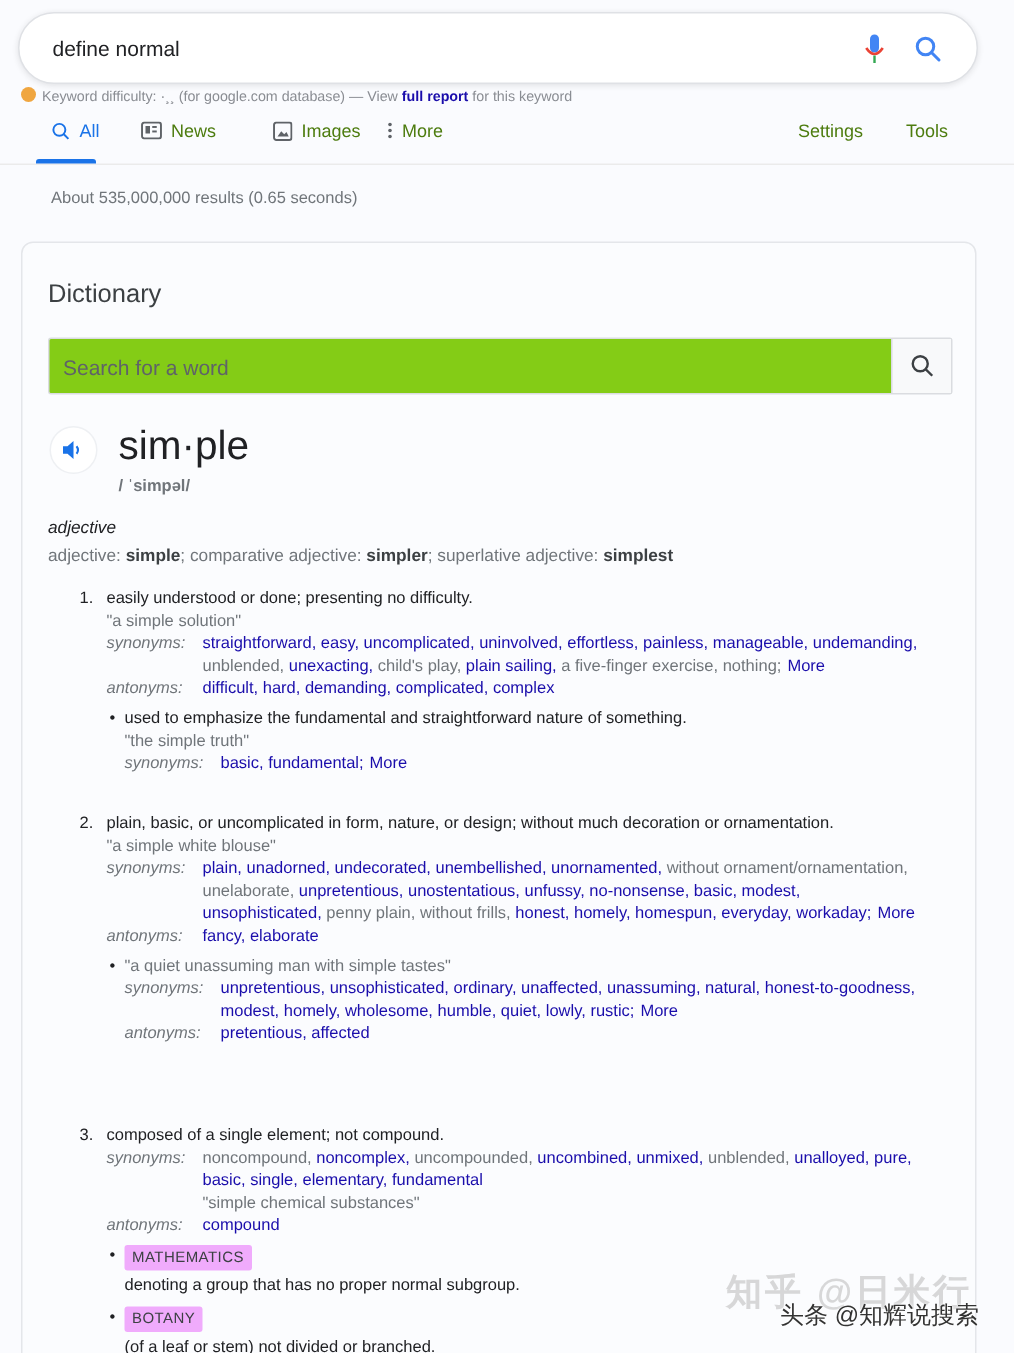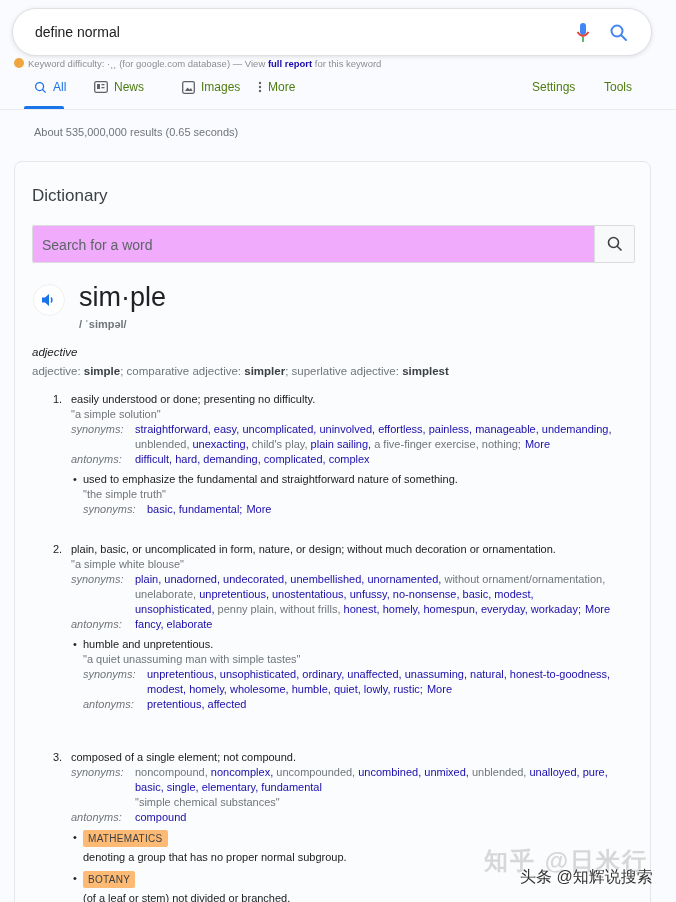--- a/index.html
+++ b/index.html
@@ -27,21 +27,21 @@
 
   .stats { position: absolute; left: 34px; top: 126px; font-size: 11px; color: #70757a; }
 
   .card {
     position: absolute; left: 14px; top: 161px; width: 637px; height: 760px;
     background: #fbfcfe; border: 1px solid #e4e6ea; border-radius: 8px;
   }
   .card-title { position: absolute; left: 17px; top: 24px; font-size: 17px; color: #3c4043; }
   .word-search {
     position: absolute; left: 17px; top: 63px; width: 603px; height: 38px;
-    border: 1px solid #dadce0; background: #f0abfc; border-radius: 2px;
+    border: 1px solid #dadce0; background: #84cc16; border-radius: 2px;
   }
   .word-search .ph { position: absolute; left: 9px; top: 11px; font-size: 14px; color: #5f6368; }
   .word-search .btn { position: absolute; right: 0; top: 0; width: 40px; height: 36px; border-left: 1px solid #dadce0; background: #f8f9fa; display: flex; align-items: center; justify-content: center; }
 
   .speaker { position: absolute; left: 18px; top: 122px; width: 32px; height: 32px; border-radius: 50%; background: #fff; border: 1px solid #eef0f3; display: flex; align-items: center; justify-content: center; }
   .headword { position: absolute; left: 64px; top: 120px; font-size: 27px; color: #202124; }
   .phonetic { position: absolute; left: 64px; top: 156px; font-size: 11px; color: #70757a; font-weight: bold; }
 
   .pos { position: absolute; left: 17px; top: 184px; font-size: 11.5px; font-style: italic; color: #202124; }
   .forms { position: absolute; left: 17px; top: 203px; font-size: 11.5px; color: #70757a; white-space: nowrap; }
@@ -50,21 +50,21 @@
   .sense { position: absolute; font-size: 11px; line-height: 15px; color: #202124; }
   .num { position: absolute; left: -18px; top: 0; }
   .ex { color: #70757a; }
   .lab { color: #70757a; font-style: italic; }
   .syn-row { display: flex; }
   .syn-row .lab { flex: 0 0 auto; width: 64px; padding-left: 0; }
   .syn-list { flex: 1; color: #70757a; }
   .syn-list .s { color: #1a0dab; }
   .syn-list .more { color: #1a0dab; margin-left: 4px; }
   .bullet { position: absolute; left: -10px; top: 0; }
-  .domain-tag { display: inline-block; background: #fdba74; color: #3c4043; font-size: 10px; padding: 1px 5px; border-radius: 2px; letter-spacing: 0.3px; }
+  .domain-tag { display: inline-block; background: #f0abfc; color: #3c4043; font-size: 10px; padding: 1px 5px; border-radius: 2px; letter-spacing: 0.3px; }
 
   .wm1 { position: absolute; left: 484px; top: 845px; font-size: 24px; color: rgba(200,200,200,0.7); letter-spacing: 2px; font-weight: bold; }
   .wm2 { position: absolute; left: 520px; top: 867px; font-size: 16px; color: #333; text-shadow: 0 0 2px #fff, 0 0 2px #fff; }
 </style>
 </head>
 <body>
 
 <div class="searchbar">
   <span class="query">define normal</span>
   <svg class="mic" viewBox="0 0 16 24">
@@ -182,21 +182,20 @@
     <div class="syn-row">
       <span class="lab">synonyms:</span>
       <span class="syn-list"><span class="s">plain, unadorned, undecorated, unembellished, unornamented,</span><span> without ornament/ornamentation, unelaborate, </span><span class="s">unpretentious, unostentatious, unfussy, no-nonsense, basic, modest, unsophisticated,</span><span> penny plain, without frills, </span><span class="s">honest, homely, homespun, everyday, workaday;</span><span class="more">More</span></span>
     </div>
     <div class="syn-row">
       <span class="lab">antonyms:</span>
       <span class="syn-list"><span class="s">fancy, elaborate</span></span>
     </div>
     <div style="position:relative; margin-left:12px; margin-top:5px;">
       <span class="bullet">•</span>
-      <div>humble and unpretentious.</div>
       <div class="ex">"a quiet unassuming man with simple tastes"</div>
       <div class="syn-row">
         <span class="lab">synonyms:</span>
         <span class="syn-list"><span class="s">unpretentious, unsophisticated, ordinary, unaffected, unassuming, natural, honest-to-goodness, modest, homely, wholesome, humble, quiet, lowly, rustic;</span><span class="more">More</span></span>
       </div>
       <div class="syn-row">
         <span class="lab">antonyms:</span>
         <span class="syn-list"><span class="s">pretentious, affected</span></span>
       </div>
     </div>

